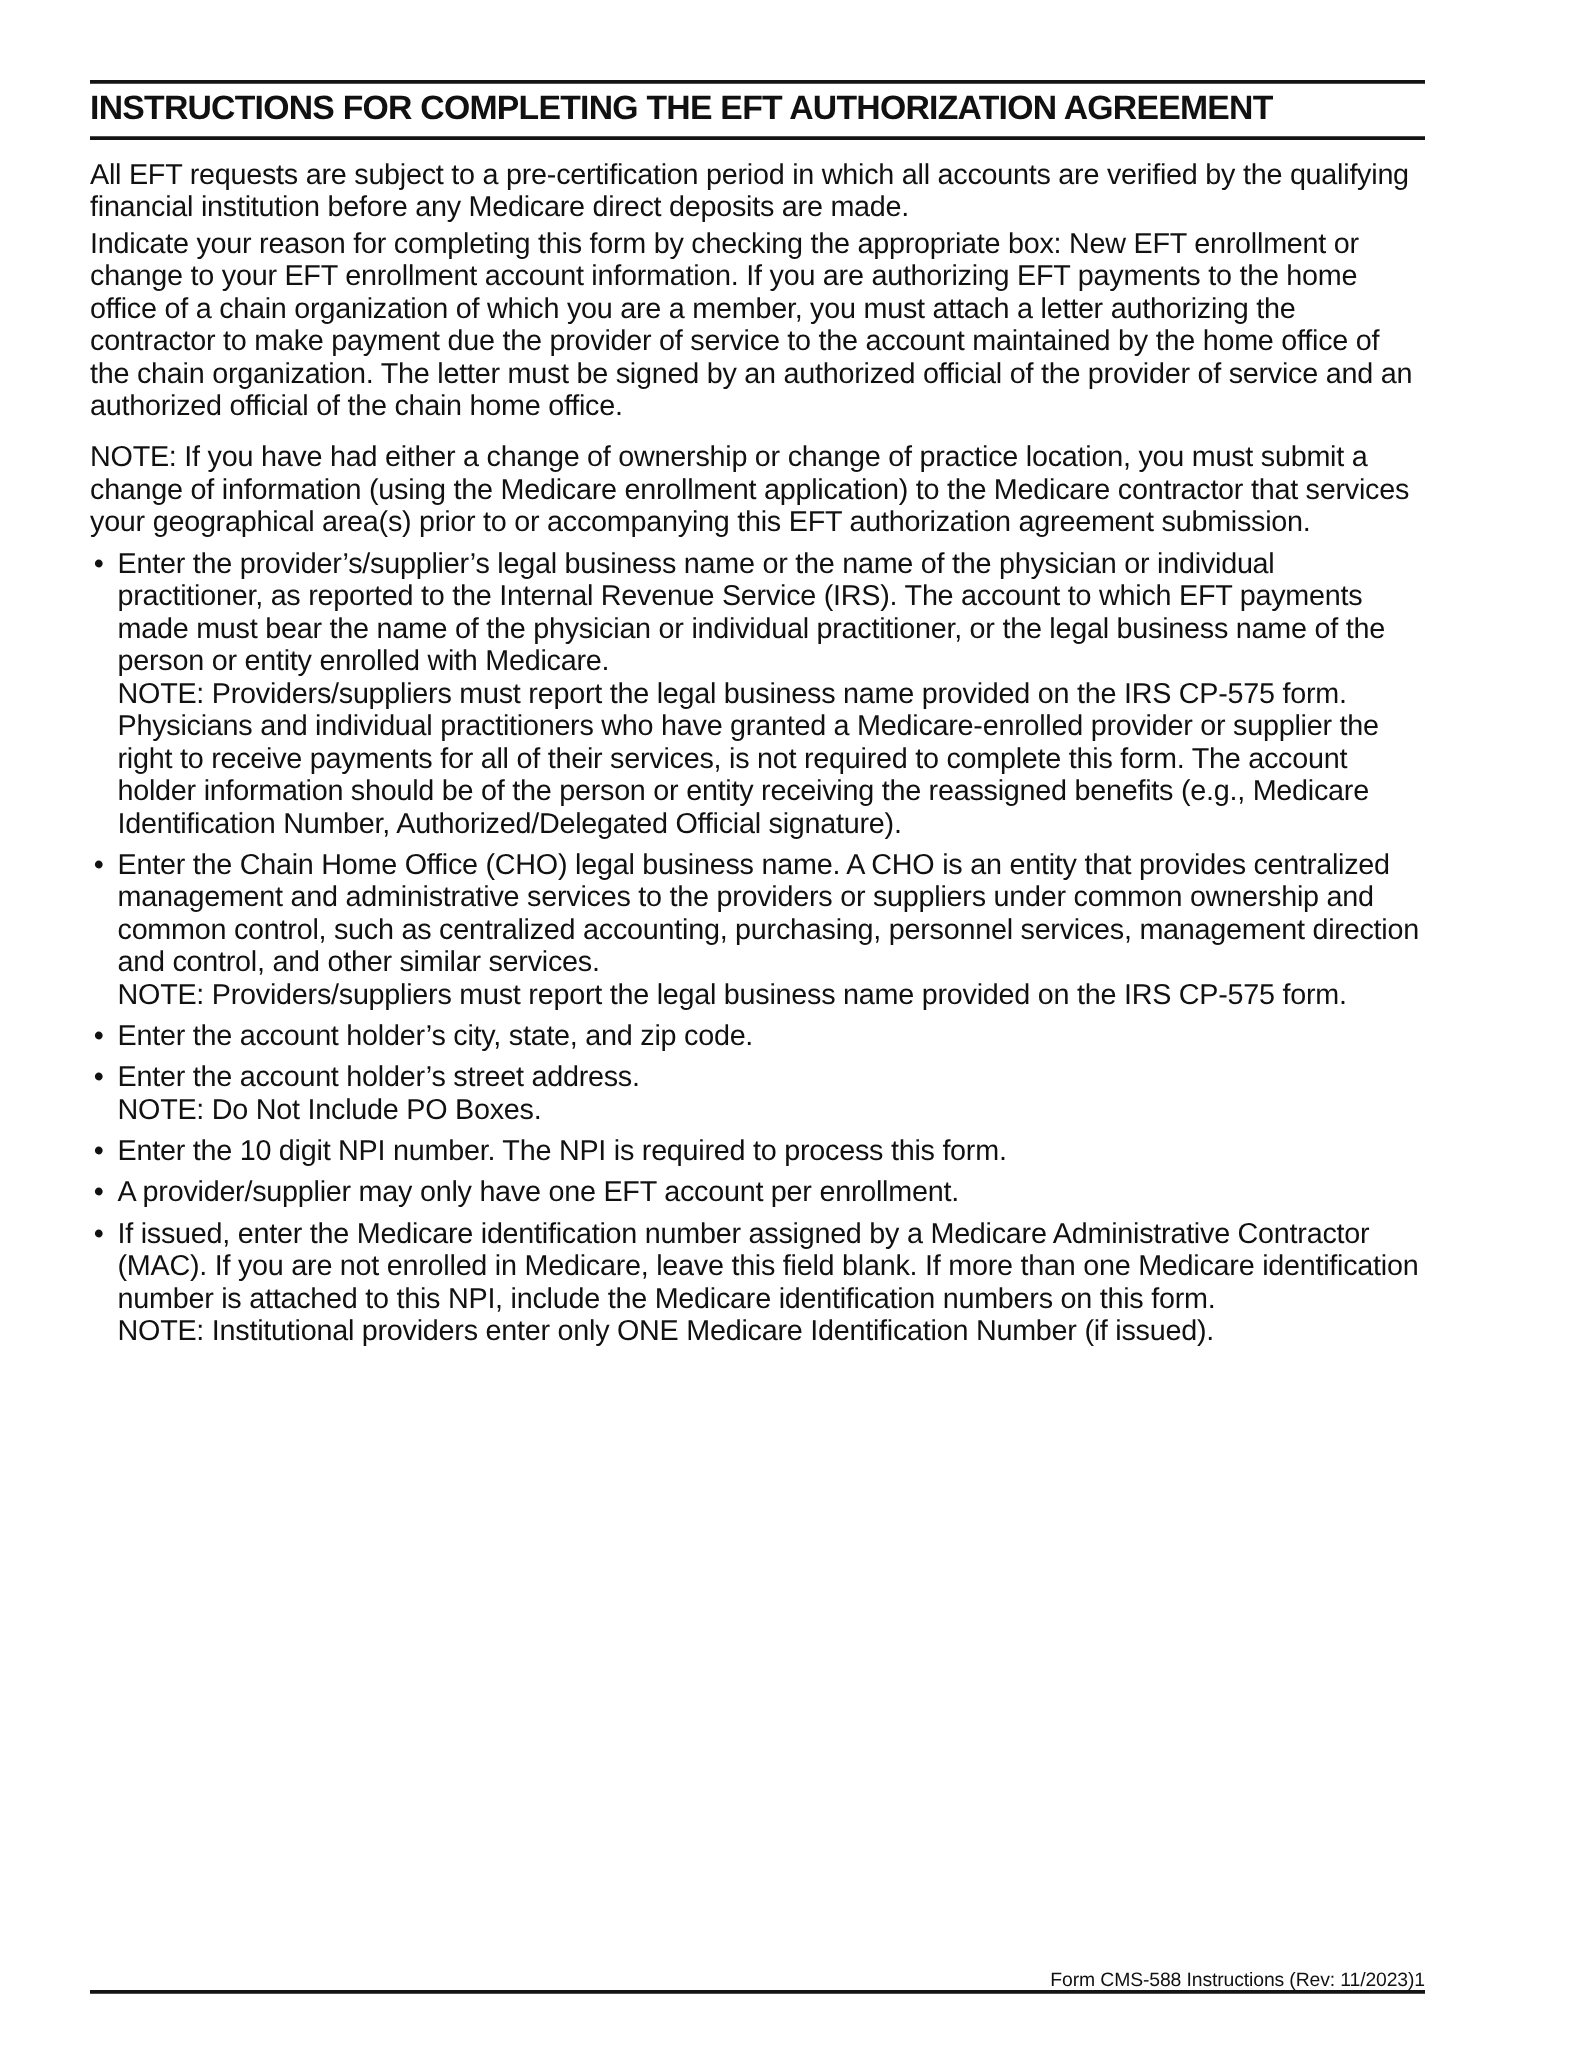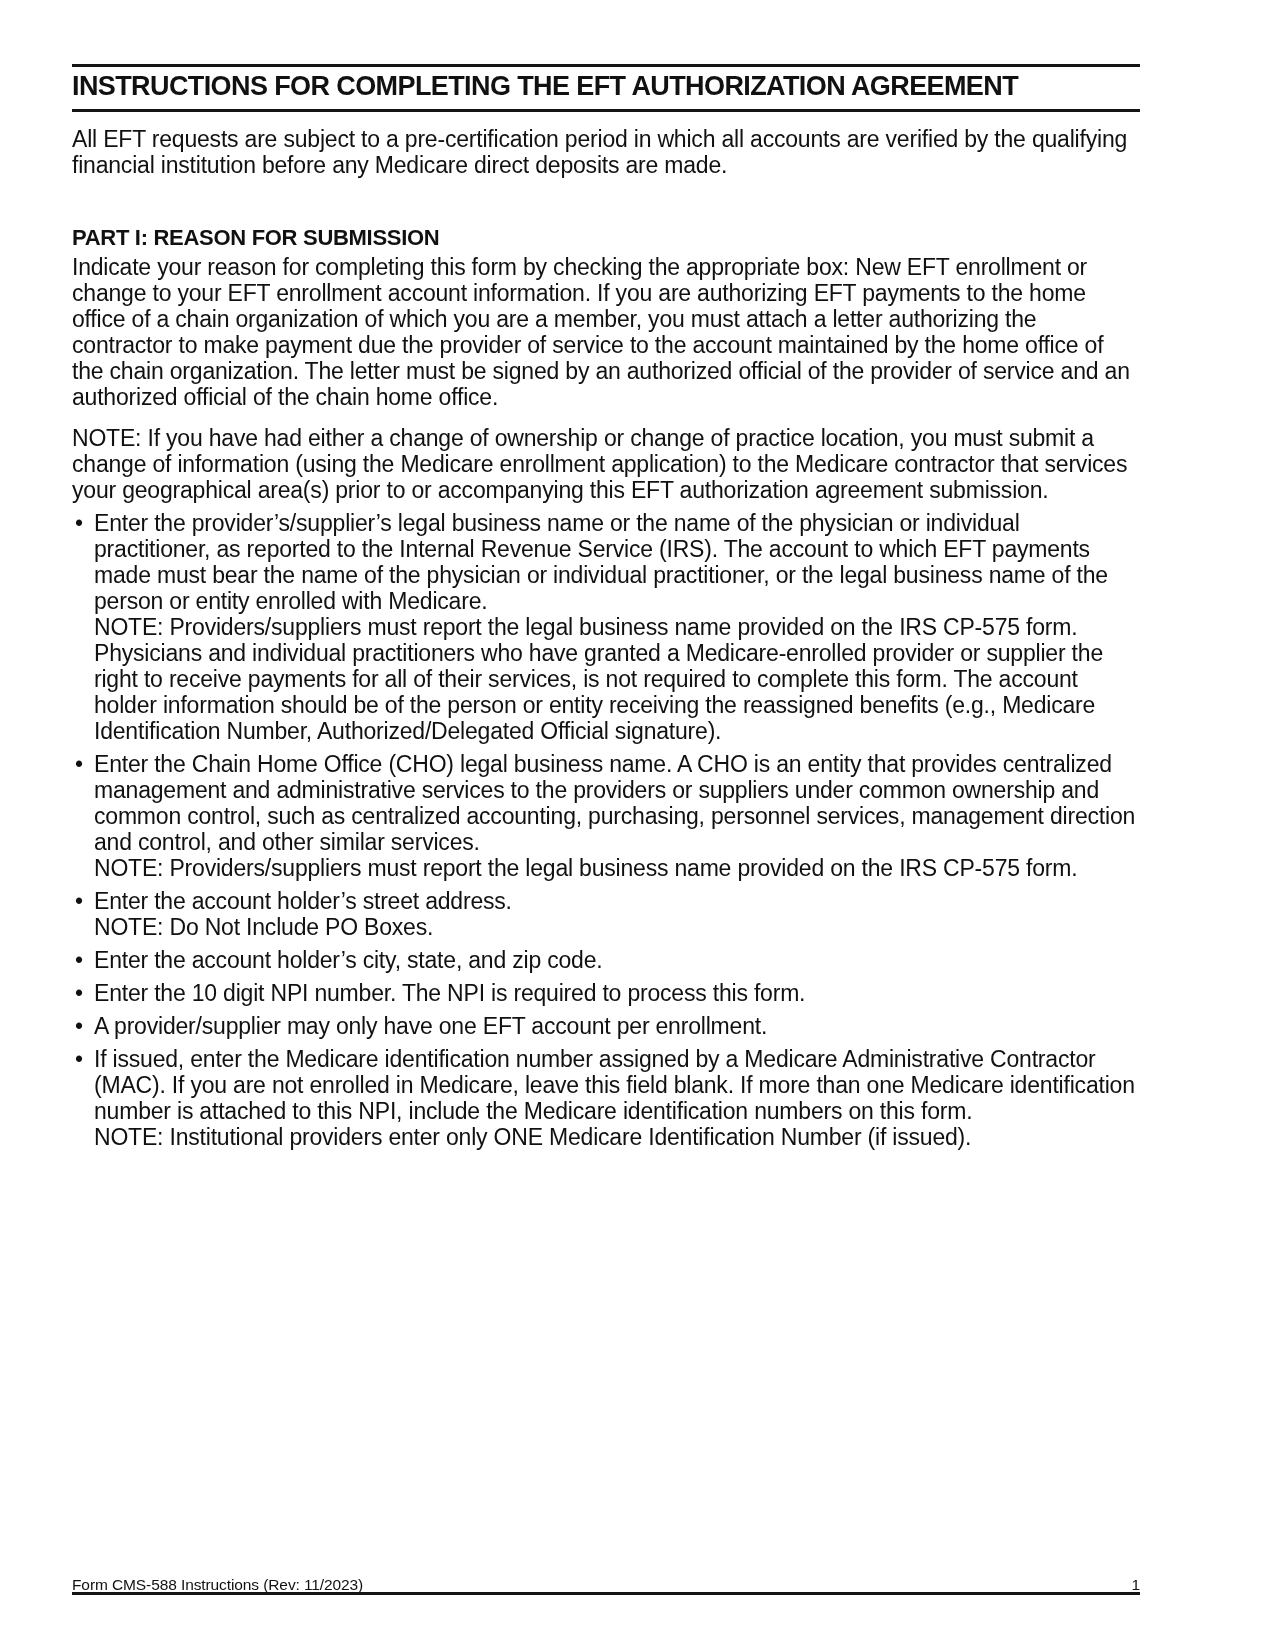--- a/index.html
+++ b/index.html
@@ -80,49 +80,48 @@
     right: 135px;
     top: 1592px;
     border-top: 3px solid #141414;
   }
   .footer-row {
     position: absolute;
     left: 72px;
     right: 135px;
     top: 1576px;
     display: flex;
-    justify-content: space-between;
+    justify-content: flex-end;
     font-size: 15.5px;
     letter-spacing: -0.1px;
   }
 </style>
 </head>
 <body>
 
 <div class="page">
   <div class="content">
 
     <div class="title-block">
       <div class="doc-title">INSTRUCTIONS FOR COMPLETING THE EFT AUTHORIZATION AGREEMENT</div>
     </div>
 
     <p class="intro body-text">All EFT requests are subject to a pre-certification period in which all accounts are verified by the qualifying financial institution before any Medicare direct deposits are made.</p>
 
-    <h2 class="section-heading">PART I: REASON FOR SUBMISSION</h2>
 
     <p class="section-body body-text">Indicate your reason for completing this form by checking the appropriate box: New EFT enrollment or change to your EFT enrollment account information. If you are authorizing EFT payments to the home office of a chain organization of which you are a member, you must attach a letter authorizing the contractor to make payment due the provider of service to the account maintained by the home office of the chain organization. The letter must be signed by an authorized official of the provider of service and an authorized official of the chain home office.</p>
 
     <p class="note-para body-text"><span class="bold">NOTE:</span><span> If you have had either a change of ownership or change of practice location, you must submit a change of information (using the Medicare enrollment application) to the Medicare contractor that services your geographical area(s) prior to or accompanying this EFT authorization agreement submission.</span></p>
 
 
     <ul class="bullet-list body-text">
       <li class="bullet-item"><span>Enter the provider’s/supplier’s legal business name or the name of the physician or individual practitioner, </span><span class="bold">as reported to the Internal Revenue Service (IRS)</span><span>. The account to which EFT payments made must bear the name of the physician or individual practitioner, or the legal business name of the person or entity enrolled with Medicare.</span><br><span class="bold">NOTE: Providers/suppliers must report the legal business name provided on the IRS CP-575 form.</span><span> Physicians and individual practitioners who have granted a Medicare-enrolled provider or supplier the right to receive payments for all of their services, is not required to complete this form. The account holder information should be of the person or entity receiving the reassigned benefits (e.g., Medicare Identification Number, Authorized/Delegated Official signature).</span></li>
       <li class="bullet-item"><span>Enter the Chain Home Office (CHO) legal business name. A CHO is an entity that provides centralized management and administrative services to the providers or suppliers under common ownership and common control, such as centralized accounting, purchasing, personnel services, management direction and control, and other similar services.</span><br><span class="bold">NOTE: Providers/suppliers must report the legal business name provided on the IRS CP-575 form.</span></li>
+      <li class="bullet-item"><span>Enter the account holder’s city, state, and zip code.</span></li>
       <li class="bullet-item"><span>Enter the account holder’s street address.</span><br><span class="bold">NOTE:</span><span> Do Not Include PO Boxes.</span></li>
-      <li class="bullet-item"><span>Enter the account holder’s city, state, and zip code.</span></li>
       <li class="bullet-item"><span>Enter the 10 digit NPI number. The NPI is required to process this form.</span></li>
       <li class="bullet-item"><span>A provider/supplier may only have one EFT account per enrollment.</span></li>
       <li class="bullet-item"><span>If issued, enter the Medicare identification number assigned by a Medicare Administrative Contractor (MAC). If you are not enrolled in Medicare, leave this field blank. If more than one Medicare identification number is attached to this NPI, include the Medicare identification numbers on this form.</span><br><span class="bold">NOTE:</span><span> Institutional providers enter only ONE Medicare Identification Number (if issued).</span></li>
     </ul>
 
   </div>
 
   <div class="footer-rule"></div>
   <div class="footer-row">
     <span>Form CMS-588 Instructions (Rev: 11/2023)</span>

